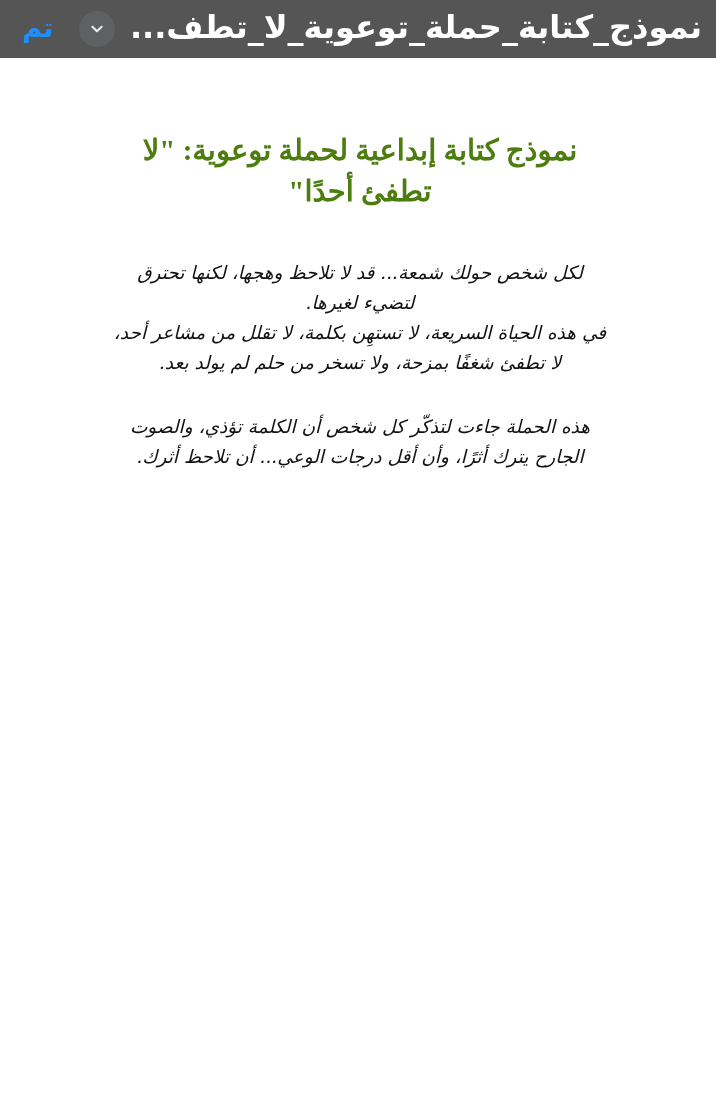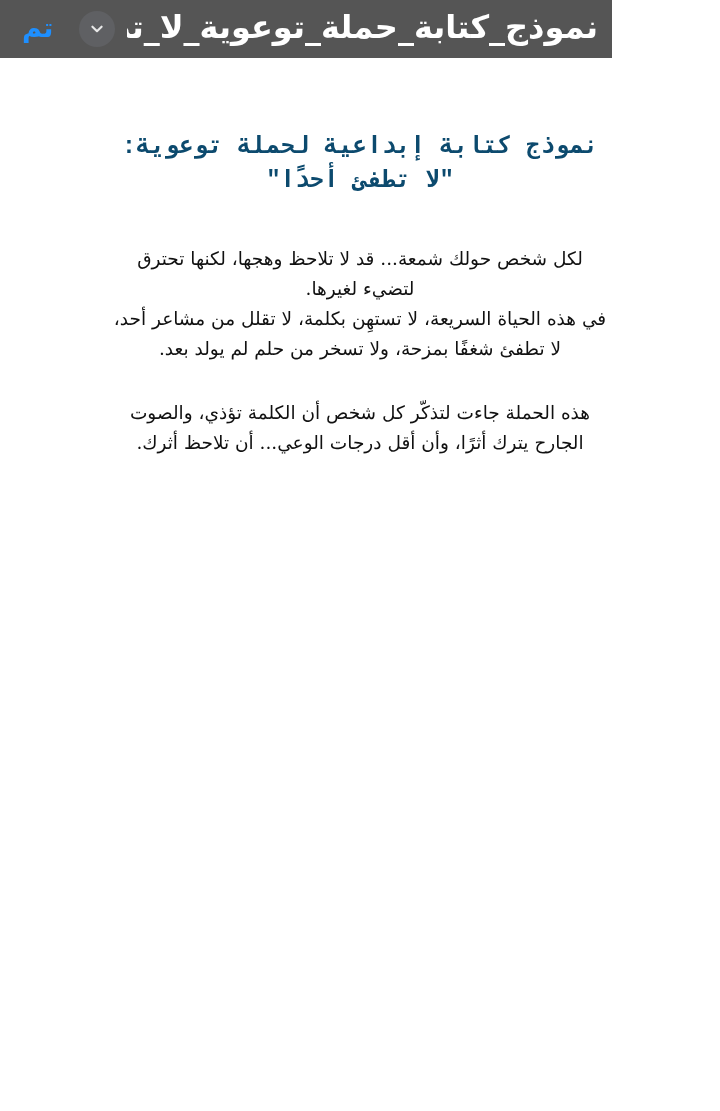--- a/index.html
+++ b/index.html
@@ -14,21 +14,21 @@
     overflow: hidden;
     font-family: "DejaVu Sans", "Liberation Sans", sans-serif;
     position: relative;
   }
 
   
   .appbar {
     position: absolute;
     top: 0;
     left: 0;
-    width: 612px;
+    width: 716px;
     height: 58px;
     background: #555555;
     display: flex;
     flex-direction: row;
     align-items: center;
     box-sizing: border-box;
     padding: 0 14px 0 16px;
     direction: ltr;
   }
 
@@ -85,38 +85,39 @@
     overflow: hidden;
   }
 
   .doc-body {
     direction: rtl;
     padding: 72px 110px 0 110px;
     box-sizing: border-box;
   }
 
   .doc-heading {
-    font-family: Liberation Mono, monospace;
+    font-family: Liberation Serif, serif;
     font-weight: 700;
-    font-size: 24px;
+    font-size: 29px;
     line-height: 1.42;
-    color: #0c4a6e;
+    color: #4d7c0f;
     text-align: center;
     margin: 0 0 46px 0;
     letter-spacing: -0.2px;
   }
 
   .doc-para {
     font-family: "DejaVu Serif", "Liberation Serif", serif;
     font-size: 18.5px;
     line-height: 1.62;
     color: #111111;
     text-align: center;
     margin: 0 0 34px 0;
     letter-spacing: 0px;
+    font-style: italic;
   }
   .doc-para:last-child { margin-bottom: 12px; }
 
   .doc-line { display: block; }
 </style>
 </head>
 <body>
 
 <div class="appbar">
 

